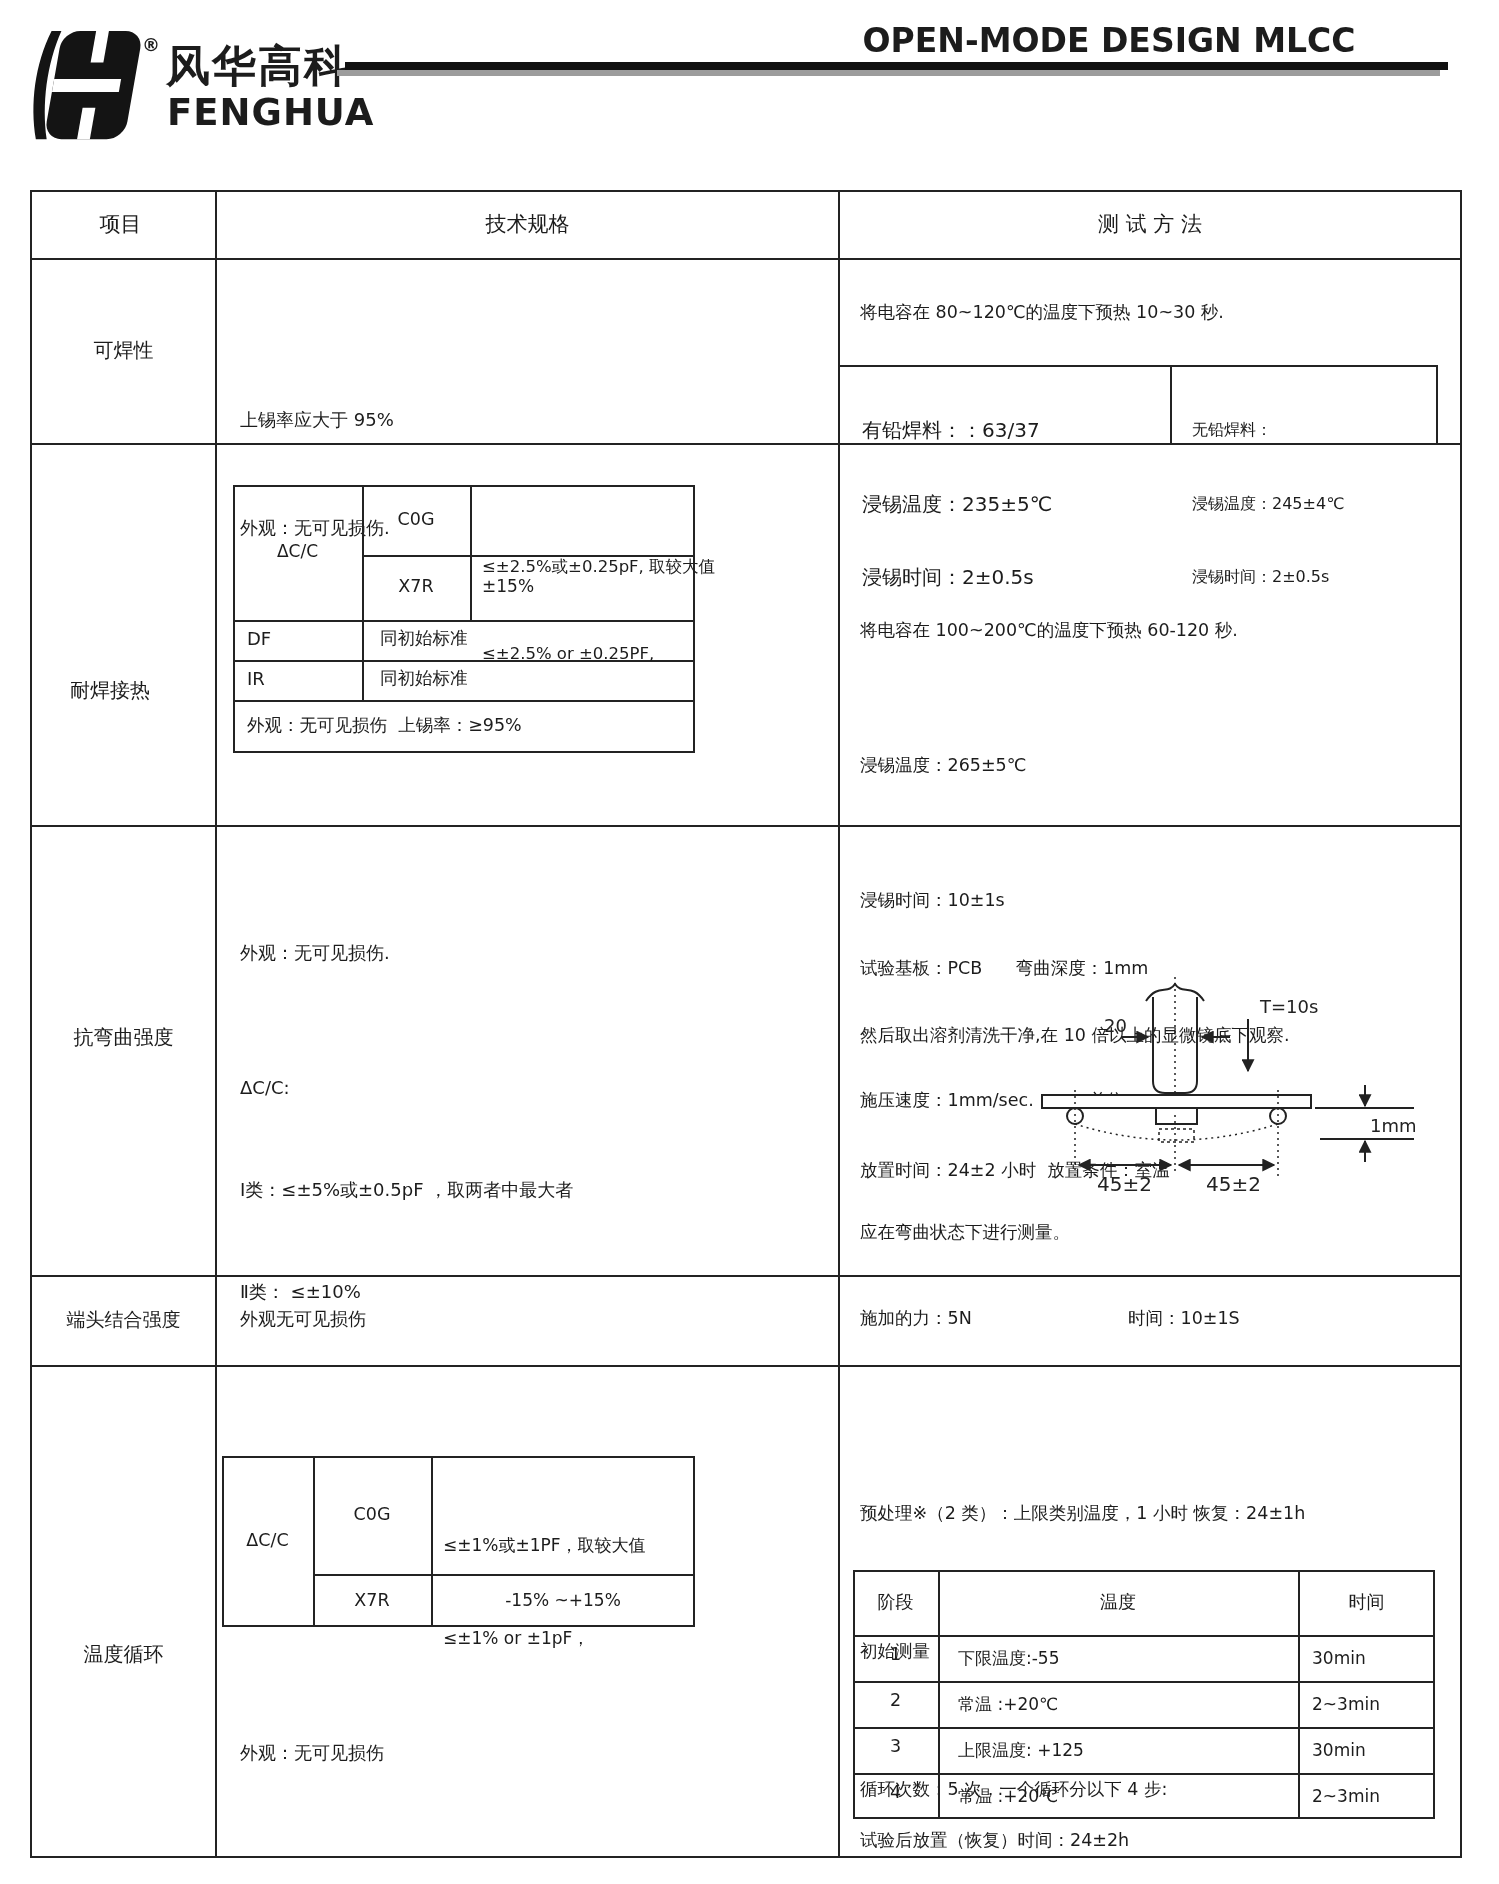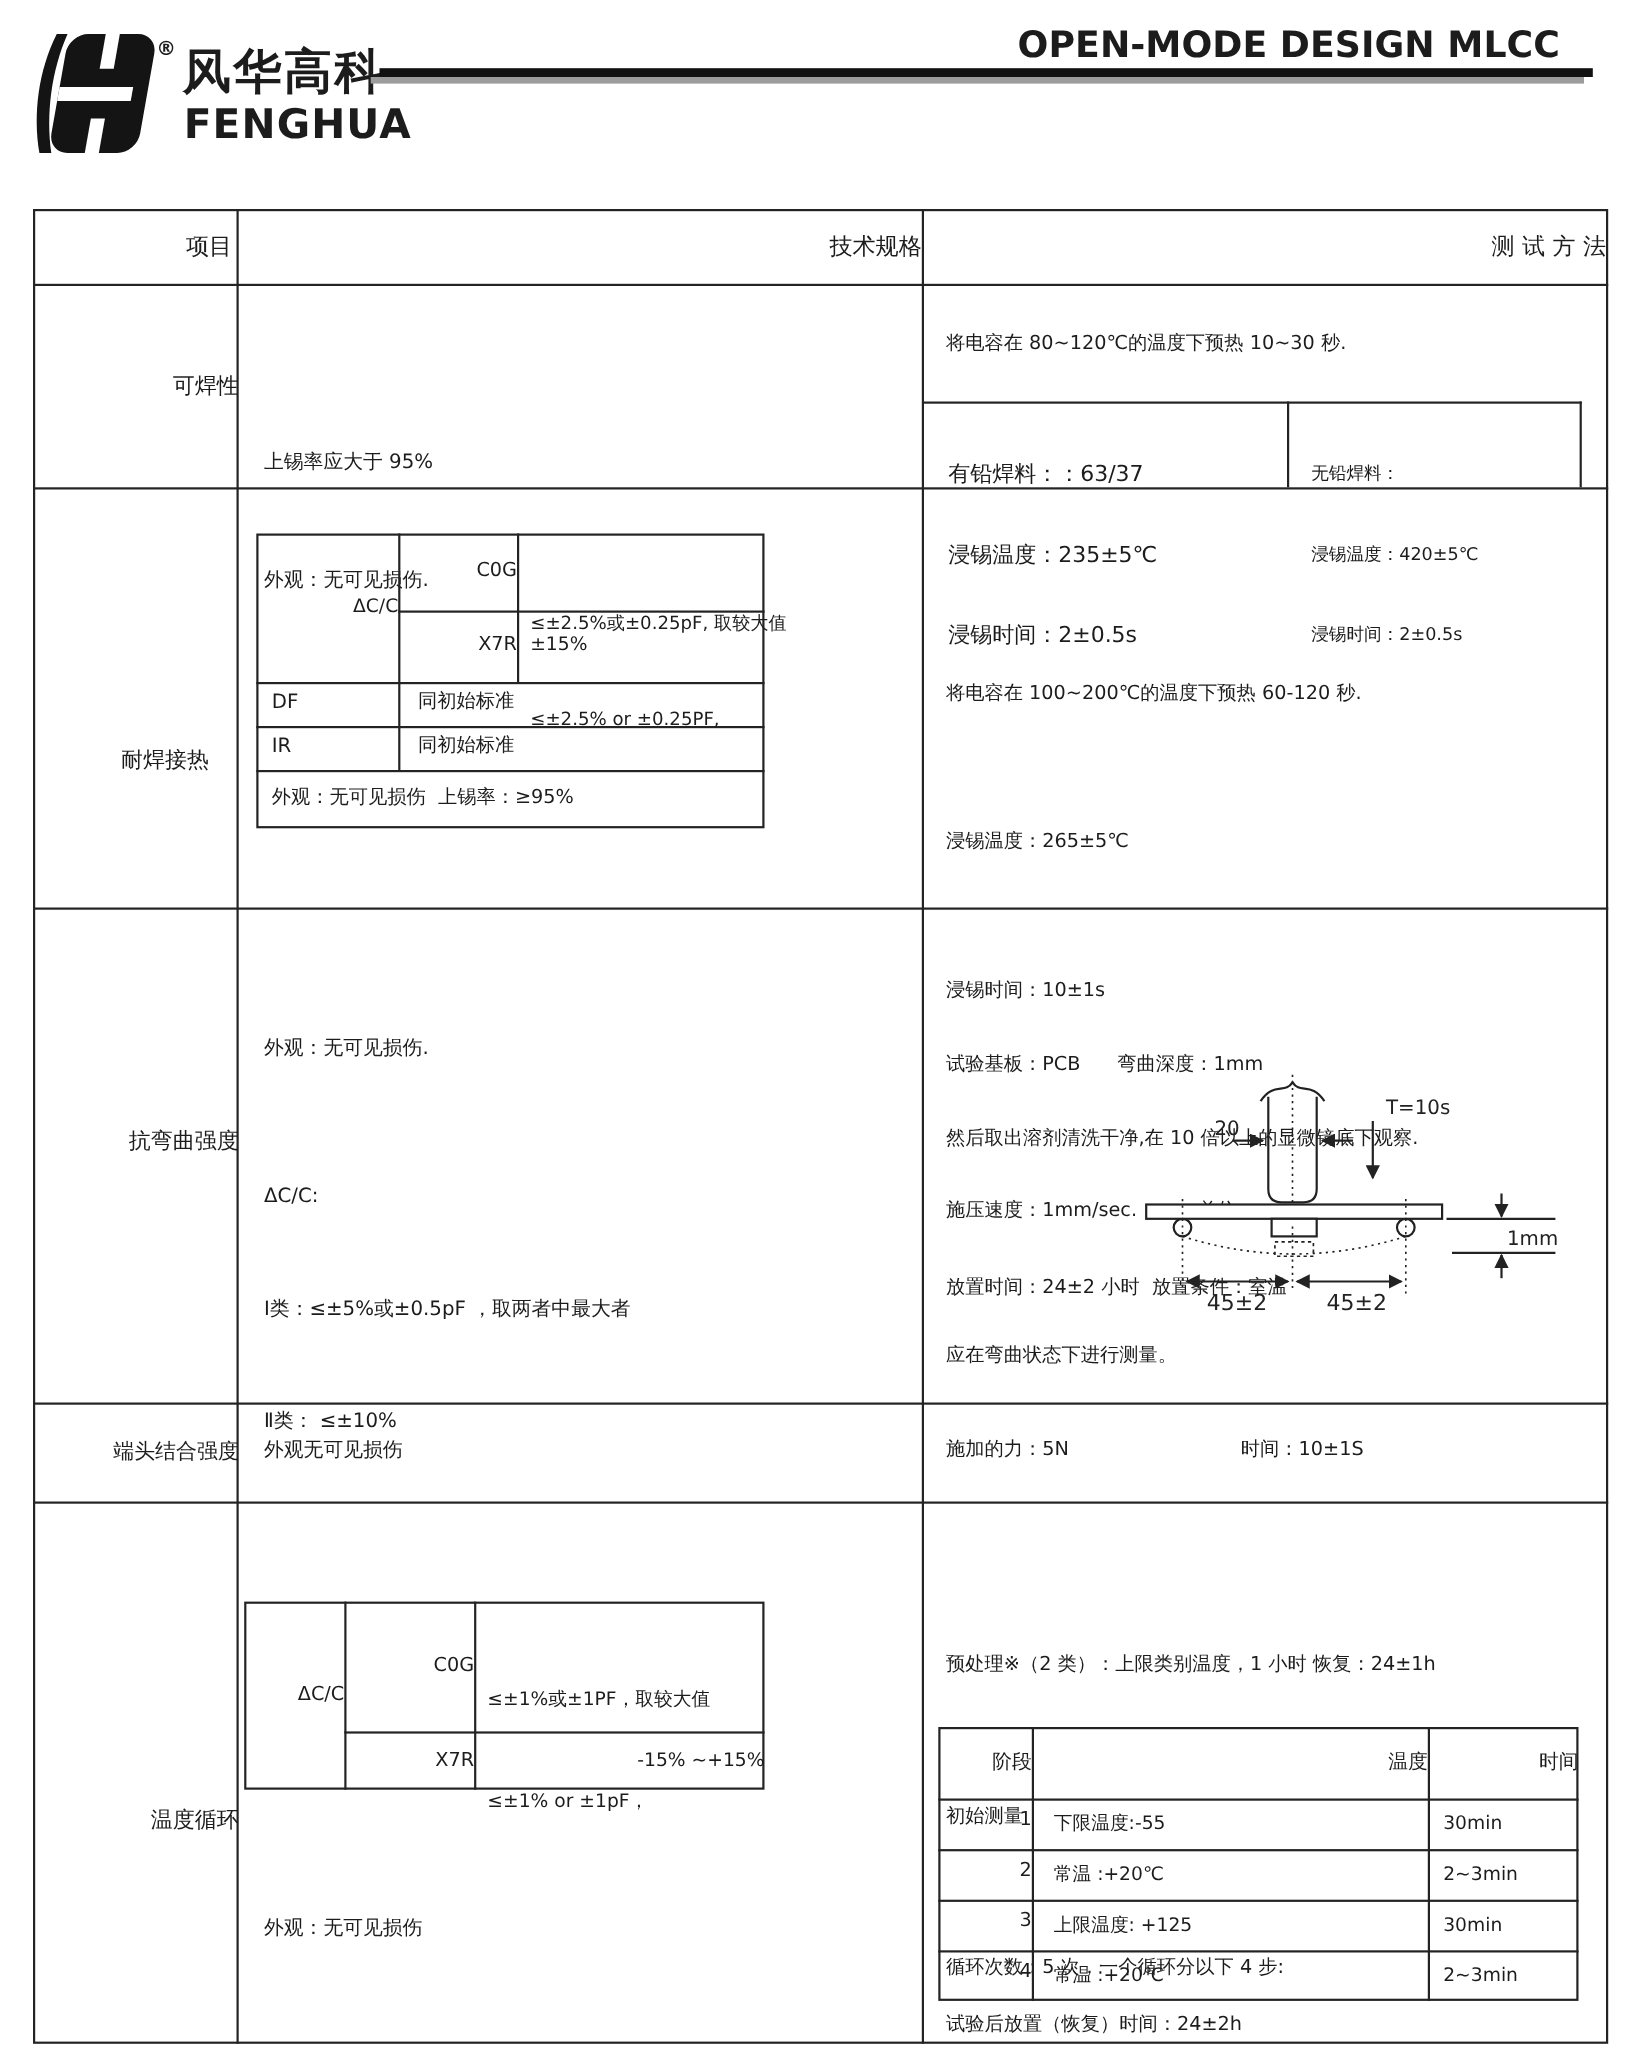--- a/index.html
+++ b/index.html
@@ -1,21 +1,21 @@
 <!DOCTYPE html>
 <html><head>
 <meta charset="utf-8">
 <style>
   *{margin:0;padding:0;box-sizing:border-box}
   html,body{background:#ffffff}
   .page{position:relative;width:1499px;height:1884px;background:#fff;
         font-family:"DejaVu Sans","Liberation Sans",sans-serif;color:#1c1c1c;overflow:hidden}
   .abs{position:absolute}
   .t{position:absolute;white-space:pre;font-size:17.5px;line-height:1.25}
-  .ctr{text-align:right}
+  .ctr{text-align:center}
   .hl{position:absolute;background:#232323;height:2px}
   .vl{position:absolute;background:#232323;width:2px}
   .box{position:absolute;border:2px solid #232323}
   .b{font-weight:bold}
 </style>
 </head>
 <body>
 
 <div class="page">
 
@@ -58,21 +58,21 @@
   <div class="hl" style="left:840px;top:365px;width:598px"></div>
   <div class="vl" style="left:1436px;top:365px;height:78px"></div>
   <div class="vl" style="left:1170px;top:365px;height:78px"></div>
   <div class="abs" style="left:862px;top:369px;font-size:20px;line-height:24.5px;white-space:pre">
     <div>有铅焊料：：63/37</div>
     <div>浸锡温度：235±5℃</div>
     <div>浸锡时间：2±0.5s</div>
   </div>
   <div class="abs" style="left:1192px;top:369px;font-size:16px;line-height:24.5px;white-space:pre">
     <div>无铅焊料：</div>
-    <div>浸锡温度：420±5℃</div>
+    <div>浸锡温度：245±4℃</div>
     <div>浸锡时间：2±0.5s</div>
   </div>
 
   <div class="t ctr" style="left:30px;top:678px;width:160px;font-size:20px">耐焊接热</div>
 
   <div class="box" style="left:233px;top:485px;width:462px;height:268px"></div>
   <div class="vl" style="left:362px;top:485px;height:215px"></div>
   <div class="vl" style="left:470px;top:485px;height:135px"></div>
   <div class="hl" style="left:362px;top:555px;width:333px"></div>
   <div class="hl" style="left:233px;top:620px;width:462px"></div>

